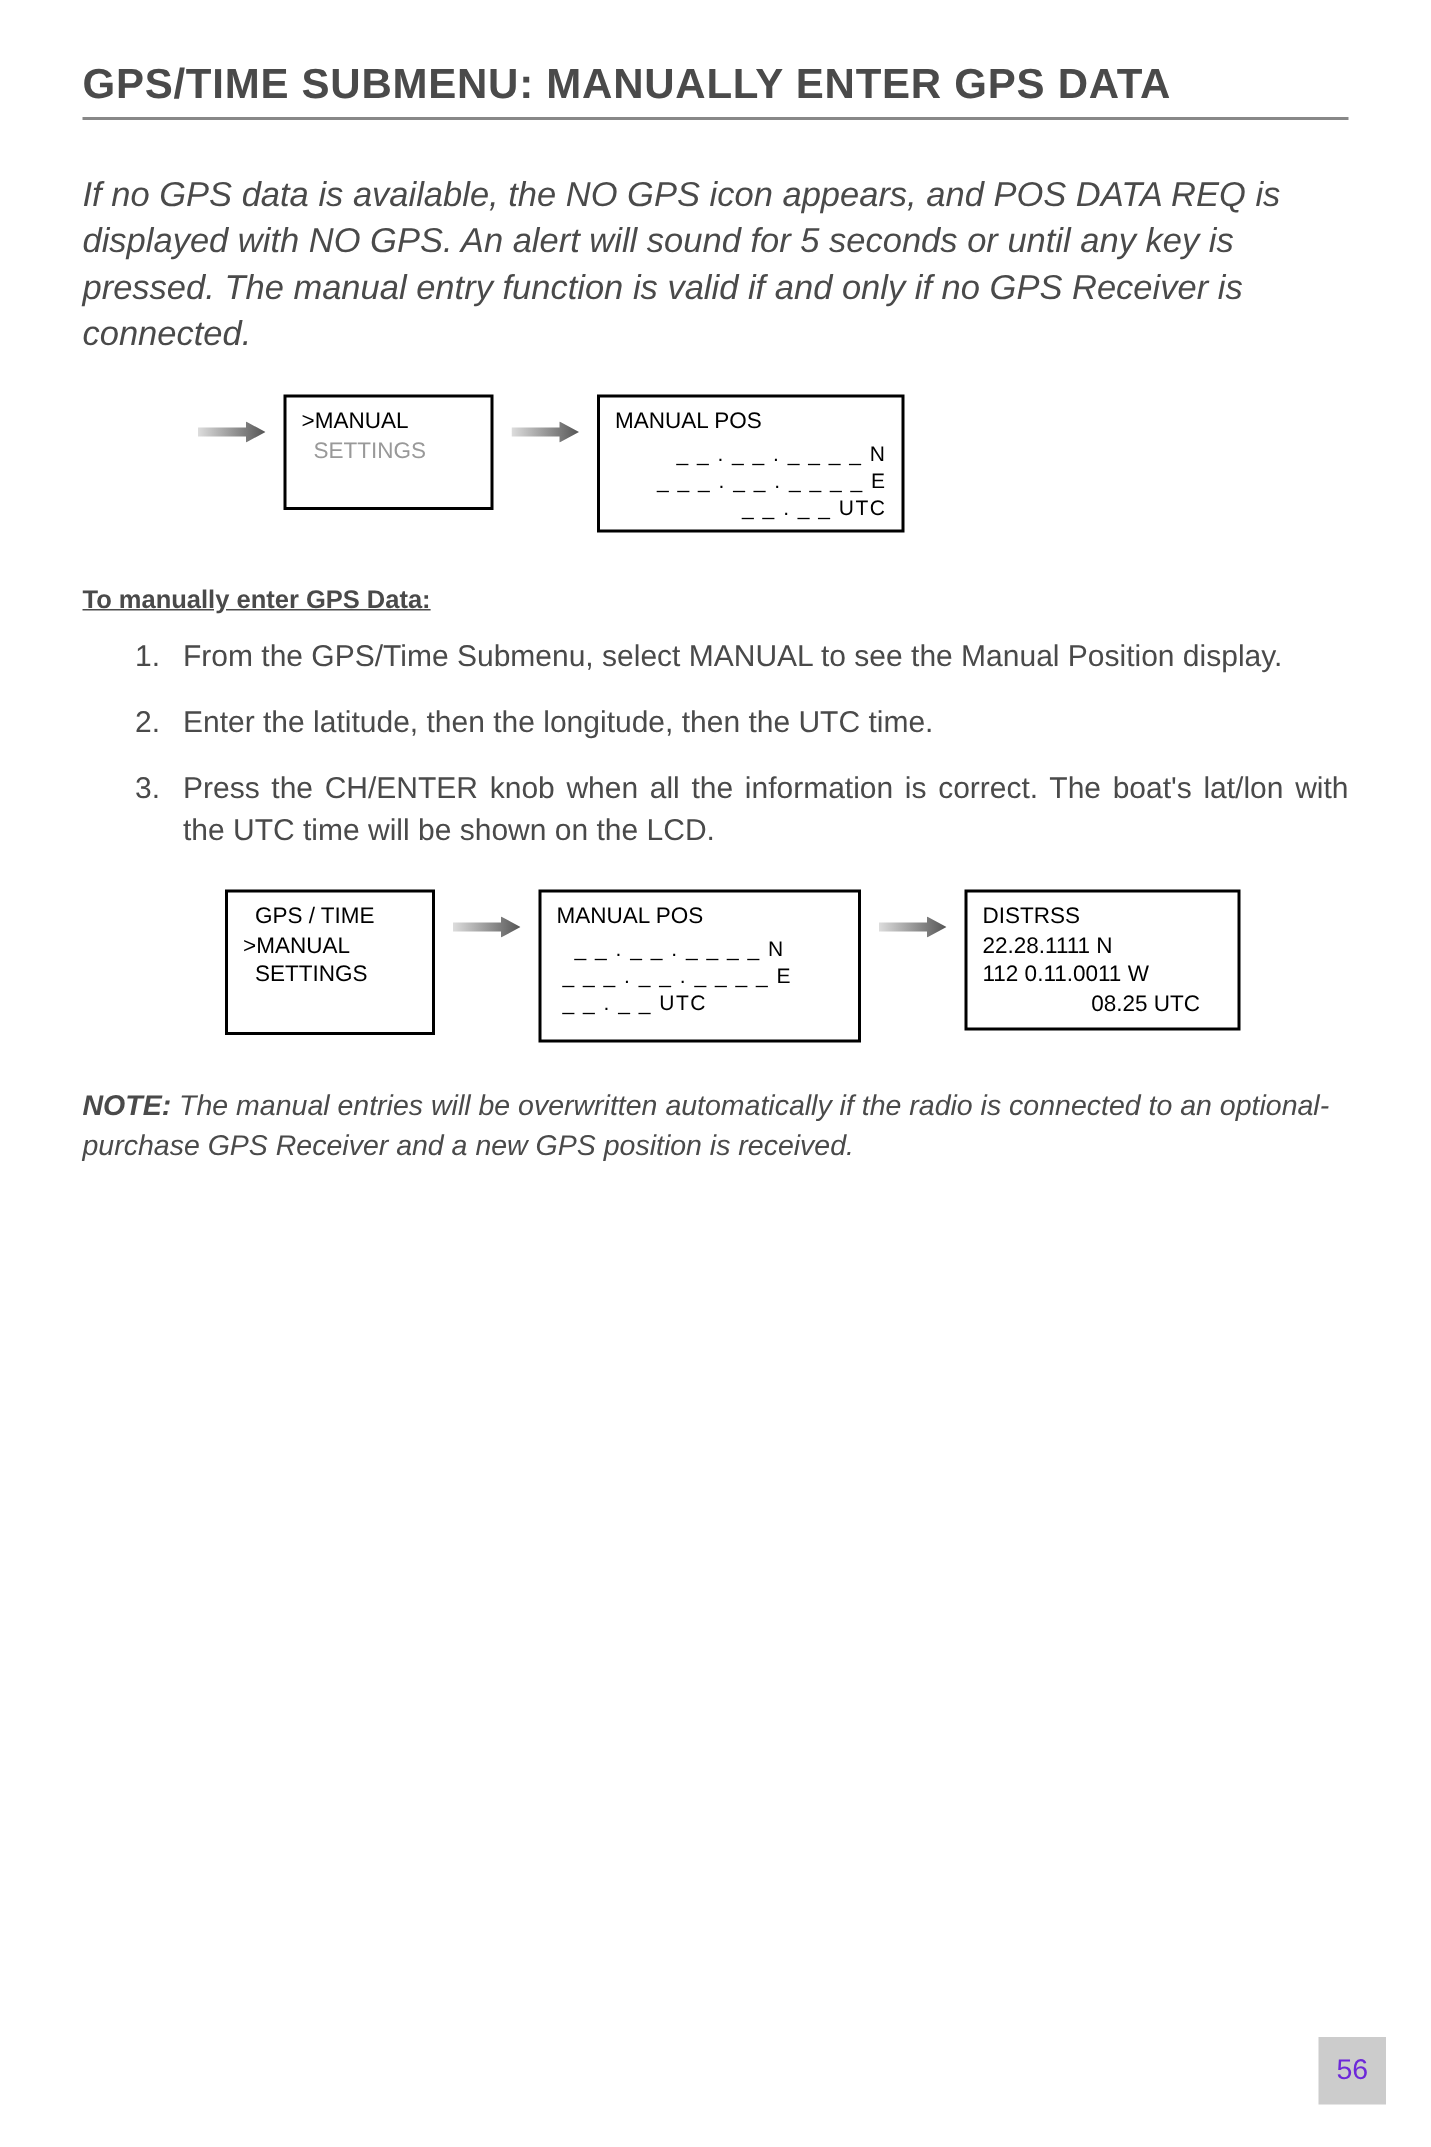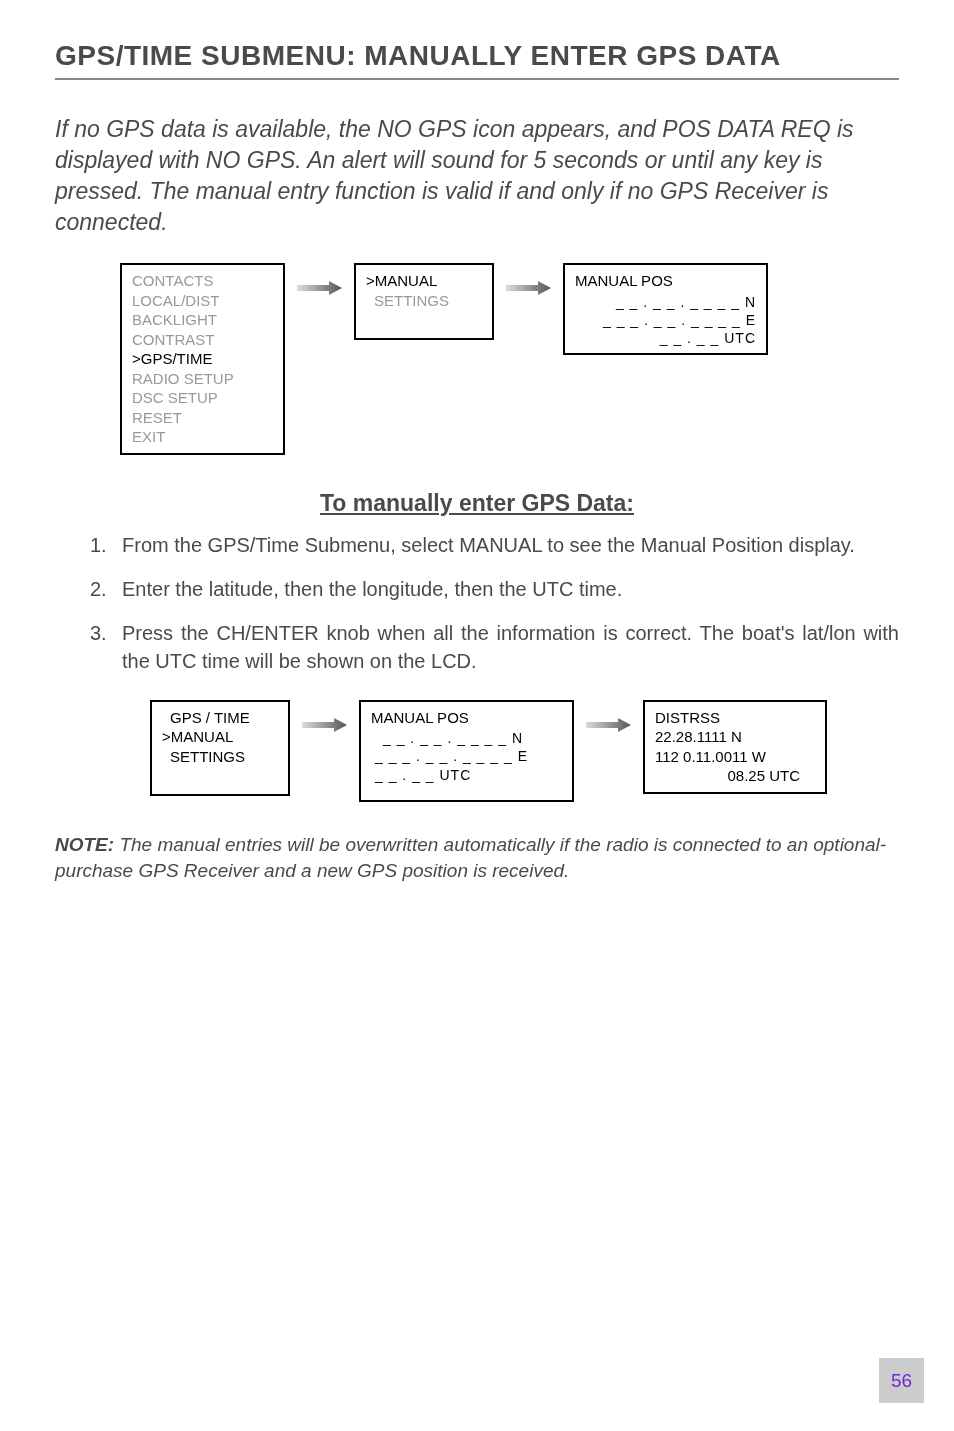--- a/index.html
+++ b/index.html
@@ -78,28 +78,27 @@
     .arrow {
       width: 45px;
       height: 14px;
     }
     .pos-line {
       text-align: right;
       letter-spacing: 1px;
       font-size: 14px;
     }
     .subheading {
-      font-size: 23px;
+      font-size: 17px;
       font-weight: bold;
       text-decoration: underline;
       color: #4a4a4a;
       font-stretch: condensed;
       margin-bottom: 14px;
       margin-top: 12px;
-      text-align: center;
     }
     .list {
       margin-left: 35px;
       margin-bottom: 25px;
     }
     .list-item {
       display: flex;
       font-size: 20px;
       line-height: 1.4;
       color: #4a4a4a;
@@ -153,31 +152,20 @@
     }
   </style>
 </head>
 <body>
 
 <h1 class="title">GPS/TIME SUBMENU: MANUALLY ENTER GPS DATA</h1>
 
 <p class="intro">If no GPS data is available, the NO GPS icon appears, and POS DATA REQ is displayed with NO GPS. An alert will sound for 5 seconds or until any key is pressed. The manual entry function is valid if and only if no GPS Receiver is connected.</p>
 
 <div class="diagram-row">
-  <div class="box box-tall">
-    <div class="menu-item">CONTACTS</div>
-    <div class="menu-item">LOCAL/DIST</div>
-    <div class="menu-item">BACKLIGHT</div>
-    <div class="menu-item">CONTRAST</div>
-    <div class="menu-active">&gt;GPS/TIME</div>
-    <div class="menu-item">RADIO SETUP</div>
-    <div class="menu-item">DSC SETUP</div>
-    <div class="menu-item">RESET</div>
-    <div class="menu-item">EXIT</div>
-  </div>
   <div class="arrow-wrap">
     <svg class="arrow" viewBox="0 0 45 14">
         <defs>
           <linearGradient id="g1" x1="0" x2="1">
             <stop offset="0" stop-color="#ddd"></stop>
             <stop offset="1" stop-color="#555"></stop>
           </linearGradient>
         </defs>
         <polygon points="0,4 32,4 32,0 45,7 32,14 32,10 0,10" fill="url(#g1)"></polygon>
       </svg>

